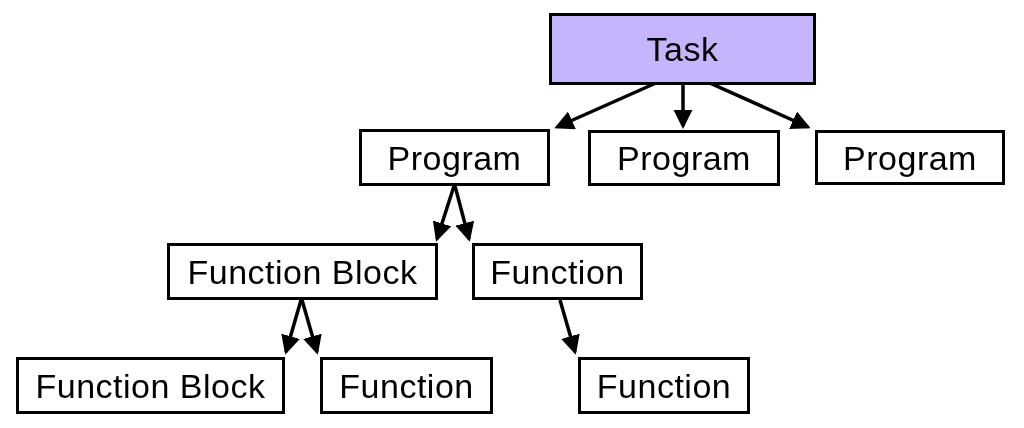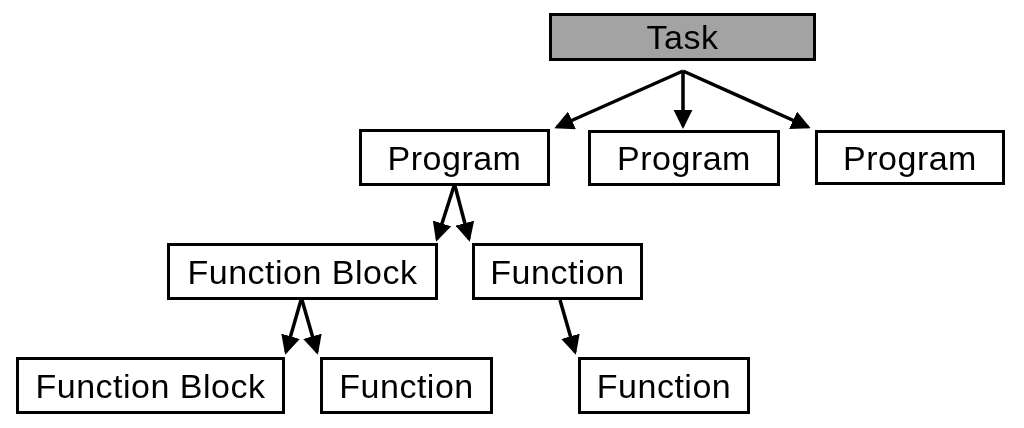--- a/index.html
+++ b/index.html
@@ -52,21 +52,21 @@
     <line x1="683" y1="71" x2="557" y2="127" stroke="#000000" stroke-width="3.5" marker-end="url(#arrow)"></line>
     <line x1="683" y1="71" x2="683" y2="126" stroke="#000000" stroke-width="3.5" marker-end="url(#arrow)"></line>
     <line x1="683" y1="71" x2="808" y2="127" stroke="#000000" stroke-width="3.5" marker-end="url(#arrow)"></line>
     <line x1="454" y1="186" x2="437" y2="239" stroke="#000000" stroke-width="3.5" marker-end="url(#arrow)"></line>
     <line x1="455" y1="186" x2="469" y2="239" stroke="#000000" stroke-width="3.5" marker-end="url(#arrow)"></line>
     <line x1="301" y1="300" x2="286" y2="352" stroke="#000000" stroke-width="3.5" marker-end="url(#arrow)"></line>
     <line x1="302" y1="300" x2="317" y2="352" stroke="#000000" stroke-width="3.5" marker-end="url(#arrow)"></line>
     <line x1="560" y1="300" x2="575" y2="352" stroke="#000000" stroke-width="3.5" marker-end="url(#arrow)"></line>
   </svg>
 
-  <div class="node" style="left: 549px; top: 13px; width: 267px; height: 48px; border-color: rgb(0, 0, 0); background: #a3a3a3; color: rgb(0, 0, 0);">Task</div>
+  <div class="node" style="left: 549px; top: 13px; width: 267px; height: 72px; border-color: rgb(0, 0, 0); background: #c4b5fd; color: rgb(0, 0, 0);">Task</div>
 
   <div class="node" style="left: 359px; top: 129px; width: 191px; height: 57px; border-color: rgb(0, 0, 0); background: rgb(255, 255, 255); color: rgb(0, 0, 0);">Program</div>
 
   <div class="node" style="left: 588px; top: 130px; width: 192px; height: 56px; border-color: rgb(0, 0, 0); background: rgb(255, 255, 255); color: rgb(0, 0, 0);">Program</div>
 
   <div class="node" style="left: 815px; top: 130px; width: 190px; height: 55px; border-color: rgb(0, 0, 0); background: rgb(255, 255, 255); color: rgb(0, 0, 0);">Program</div>
 
   <div class="node" style="left: 167px; top: 243px; width: 271px; height: 57px; border-color: rgb(0, 0, 0); background: rgb(255, 255, 255); color: rgb(0, 0, 0);">Function Block</div>
 
   <div class="node" style="left: 472px; top: 243px; width: 171px; height: 57px; border-color: rgb(0, 0, 0); background: rgb(255, 255, 255); color: rgb(0, 0, 0);">Function</div>

